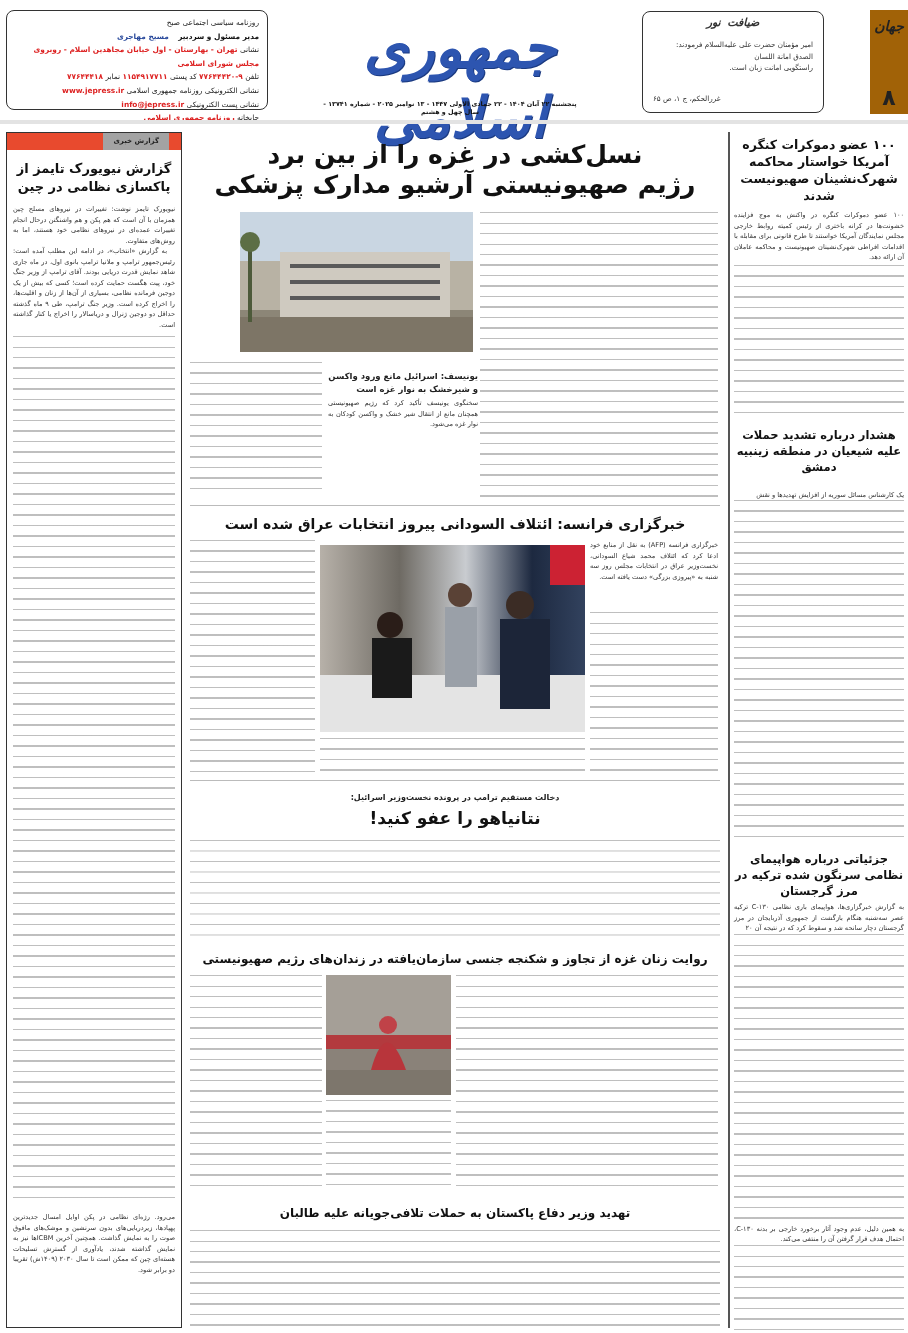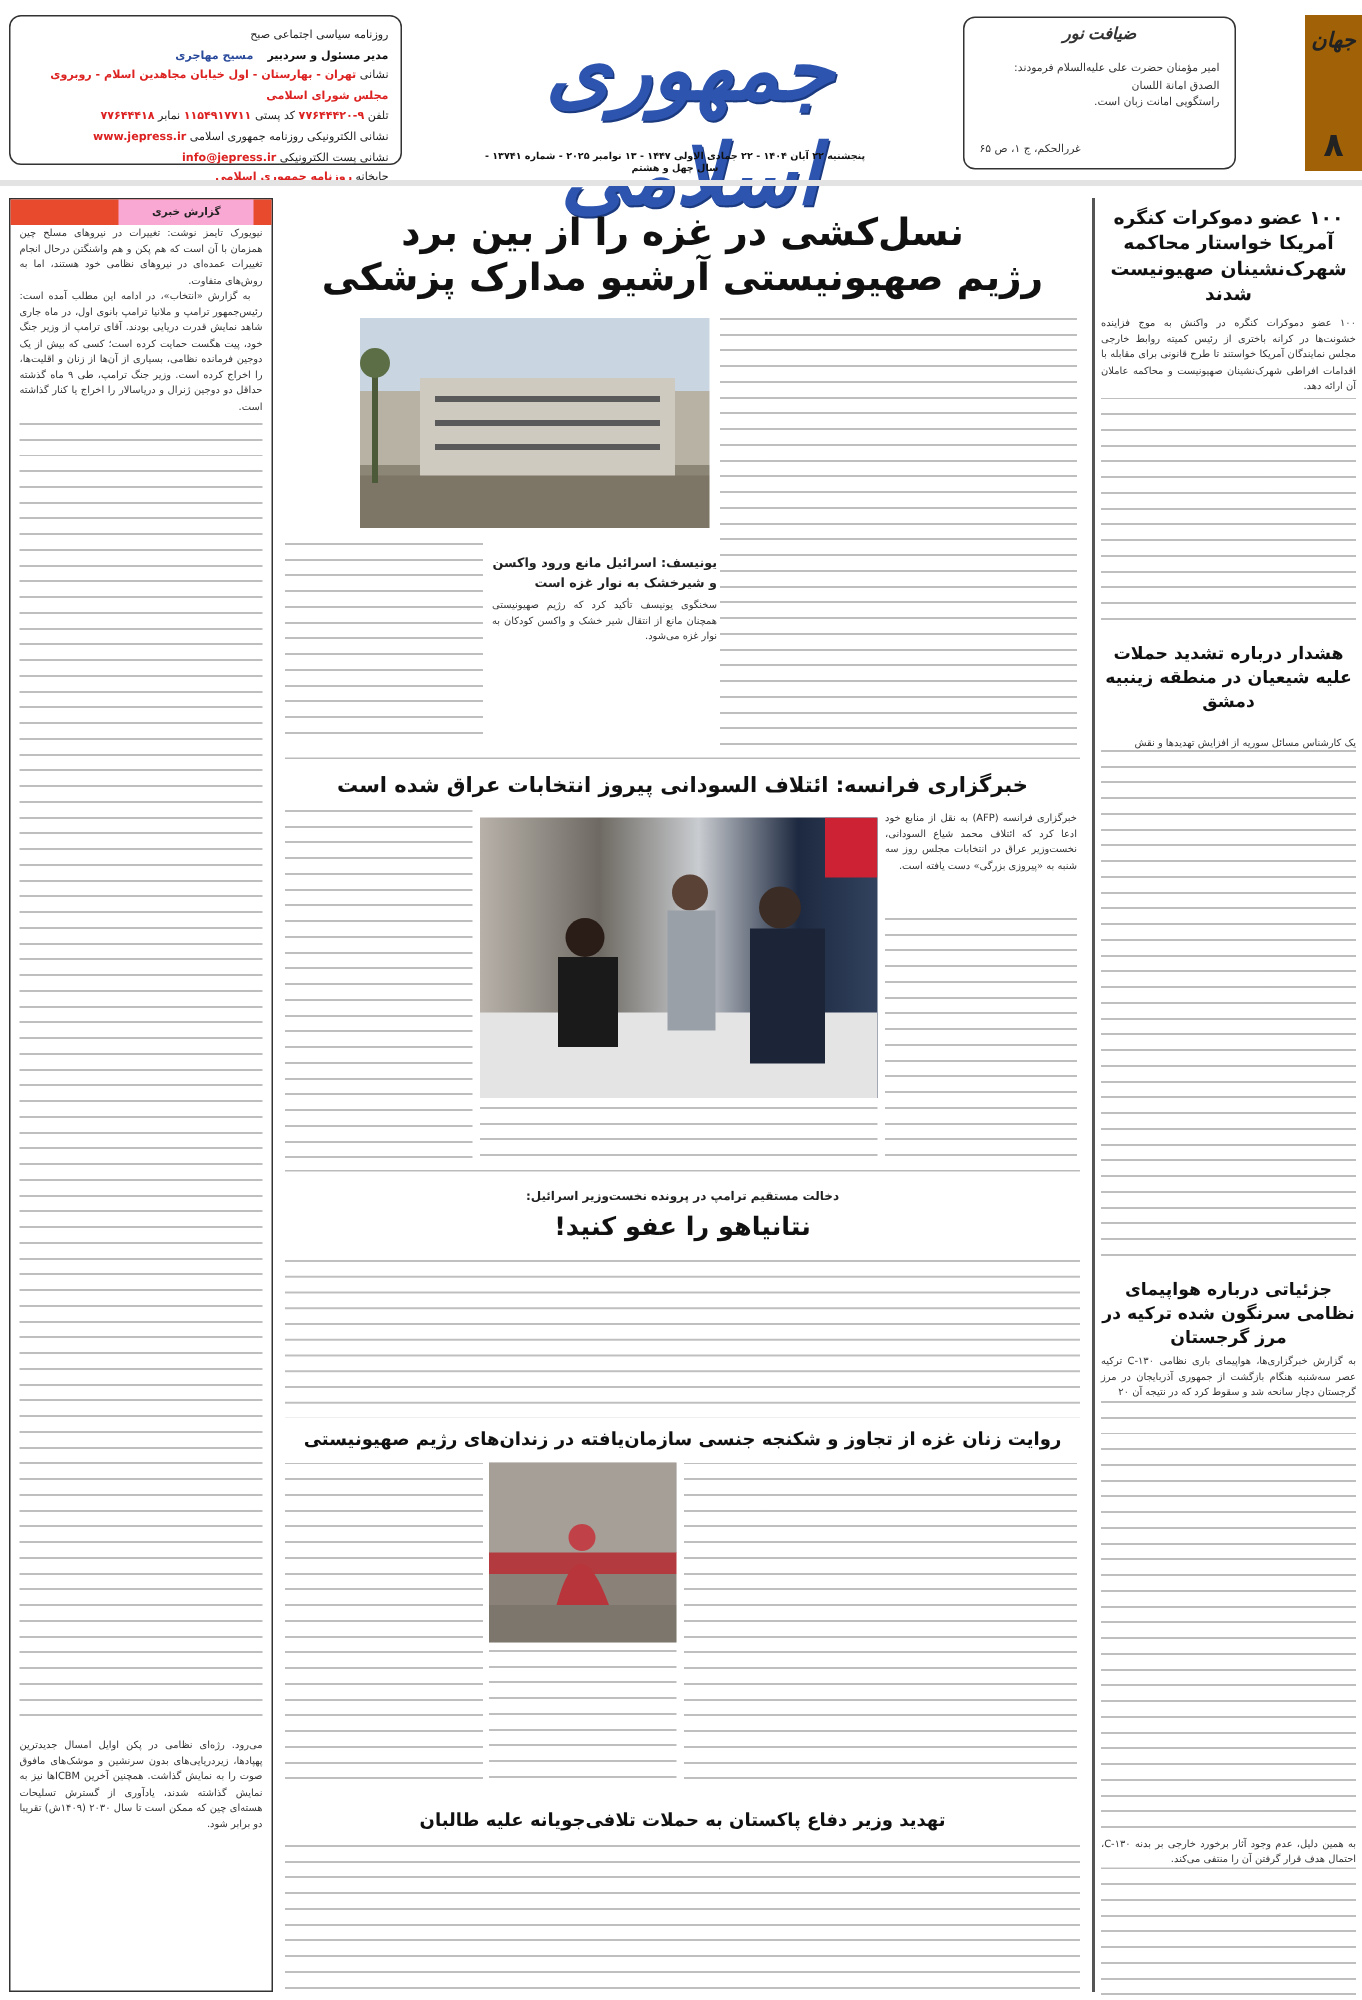--- a/index.html
+++ b/index.html
@@ -7,35 +7,35 @@
   .abs { position: absolute; }
   
   .masthead-box { border: 1.5px solid #333; border-radius: 8px; }
   .left-box { left: 6px; top: 10px; width: 262px; height: 100px; padding: 5px 8px; font-size: 7.4px; line-height: 13.6px; }
   .left-box .red { color: #d22; font-weight: bold; }
   .left-box .blue { color: #2a4a9c; font-weight: bold; margin-top: 10px; }
   .left-box b { color: #111; }
   .logo { left: 330px; top: 12px; width: 260px; height: 70px; text-align: center; font-family: "DejaVu Serif", serif; font-size: 56px; font-weight: bold; font-style: italic; color: #2d55b0; line-height: 70px; text-shadow: 1px 1px 0 #1b3a80; }
   .dateline { left: 320px; top: 100px; width: 260px; font-size: 6.4px; text-align: center; color: #111; font-weight: bold; }
   .quote-box { left: 642px; top: 11px; width: 182px; height: 102px; padding: 6px 10px; font-size: 7.2px; line-height: 11.4px; color: #333; }
-  .quote-box .qt { text-align: center; font-family: Liberation Serif, serif; font-style: italic; font-size: 11px; font-weight: bold; margin-bottom: 10px; }
+  .quote-box .qt { text-align: center; font-family: Liberation Mono, monospace; font-style: italic; font-size: 11px; font-weight: bold; margin-bottom: 10px; }
   .quote-box .src { position: absolute; left: 10px; bottom: 8px; text-align: left; }
   .section-tab { left: 870px; top: 10px; width: 38px; height: 104px; background: #a16207; text-align: center; }
   .section-tab .nm { font-family: "DejaVu Serif", serif; font-weight: bold; font-style: italic; font-size: 14px; margin-top: 8px; display: block; }
   .section-tab .pg { font-size: 22px; font-weight: bold; position: absolute; bottom: 4px; left: 0; right: 0; }
   .hr-top { left: 0; top: 120px; width: 908px; height: 4px; background: #e3e3e3; }
   
   .col-rule { background: #555; width: 1.5px; }
   .body-text { font-size: 6.6px; line-height: 10.5px; text-align: justify; color: #333; }
   .lines { background-image: repeating-linear-gradient(to bottom, #8a8a8a 0, #8a8a8a 1.3px, transparent 1.3px, transparent 10.5px); opacity: .55; }
   h2.hl { font-weight: bold; text-align: center; color: #111; }
   
   .sidebar { left: 6px; top: 132px; width: 176px; height: 1196px; border: 1.5px solid #333; }
   .sidebar .tag-bar { height: 17px; background: #e84a2e; position: relative; margin: 0; }
-  .sidebar .tag-bar span { position: absolute; right: 12px; top: 0; height: 17px; background: #f9a8d4; padding: 0 22px; font-size: 7px; font-weight: bold; line-height: 17px; }
+  .sidebar .tag-bar span { position: absolute; right: 12px; top: 0; height: 17px; background: #a3a3a3; padding: 0 10px; font-size: 7px; font-weight: bold; line-height: 17px; }
   .sidebar h2 { font-size: 13px; line-height: 18px; margin: 10px 6px 8px; }
   .sidebar .body-text { padding: 0 6px; }
   
   .photo { background: #999; overflow: hidden; }
   .photo-gaza { left: 240px; top: 212px; width: 233px; height: 140px; background: linear-gradient(#c9d6e2 0 35%, #b8b2a4 35% 70%, #8c8677 70%); }
   .photo-iraq { left: 320px; top: 545px; width: 265px; height: 187px; background: linear-gradient(90deg, #b7b1a9, #6e6a63 30%, #c9ccd0 55%, #1d2940 80%, #32425e); }
   .photo-women { left: 326px; top: 975px; width: 125px; height: 120px; background: linear-gradient(#9e9891 0 50%, #b33a3e 50% 62%, #8a8279 62%); }
   .photo-inner { position: absolute; inset: 0; }
 </style>
 </head>
@@ -65,20 +65,21 @@
 <div class="abs section-tab">
   <span class="nm">جهان</span>
   <span class="pg">۸</span>
 </div>
 <div class="abs hr-top"></div>
 
 <div class="abs sidebar">
   <div class="tag-bar">
       <span>گزارش خبری</span>
     </div>
+  <h2 class="hl">گزارش نیویورک تایمز از پاکسازی نظامی در چین</h2>
   <p class="body-text">نیویورک تایمز نوشت: تغییرات در نیروهای مسلح چین همزمان با آن است که هم پکن و هم واشنگتن درحال انجام تغییرات عمده‌ای در نیروهای نظامی خود هستند، اما به روش‌های متفاوت.</p>
   <p class="body-text" style="text-indent:8px">به گزارش «انتخاب»، در ادامه این مطلب آمده است: رئیس‌جمهور ترامپ و ملانیا ترامپ بانوی اول، در ماه جاری شاهد نمایش قدرت دریایی بودند. آقای ترامپ از وزیر جنگ خود، پیت هگست حمایت کرده است؛ کسی که بیش از یک دوجین فرمانده نظامی، بسیاری از آن‌ها از زنان و اقلیت‌ها، را اخراج کرده است. وزیر جنگ ترامپ، طی ۹ ماه گذشته حداقل دو دوجین ژنرال و دریاسالار را اخراج یا کنار گذاشته است.</p>
   <div class="lines" style="margin:6px;height:870px"></div>
   <p class="body-text">می‌رود. رژه‌ای نظامی در پکن اوایل امسال جدیدترین پهپادها، زیردریایی‌های بدون سرنشین و موشک‌های مافوق صوت را به نمایش گذاشت. همچنین آخرین ICBMها نیز به نمایش گذاشته شدند، یادآوری از گسترش تسلیحات هسته‌ای چین که ممکن است تا سال ۲۰۳۰ (۱۴۰۹ش) تقریبا دو برابر شود.</p>
 </div>
 
 <div class="abs col-rule" style="left:728px;top:132px;height:1196px"></div>
 <div class="abs" style="left:734px;top:132px;width:170px">
   <h2 class="hl" style="font-size:12.5px;line-height:17px;margin-top:4px">۱۰۰ عضو دموکرات کنگره آمریکا خواستار محاکمه شهرک‌نشینان صهیونیست شدند</h2>
   <p class="body-text" style="margin-top:6px">۱۰۰ عضو دموکرات کنگره در واکنش به موج فزاینده خشونت‌ها در کرانه باختری از رئیس کمیته روابط خارجی مجلس نمایندگان آمریکا خواستند تا طرح قانونی برای مقابله با اقدامات افراطی شهرک‌نشینان صهیونیست و محاکمه عاملان آن ارائه دهد.</p>

